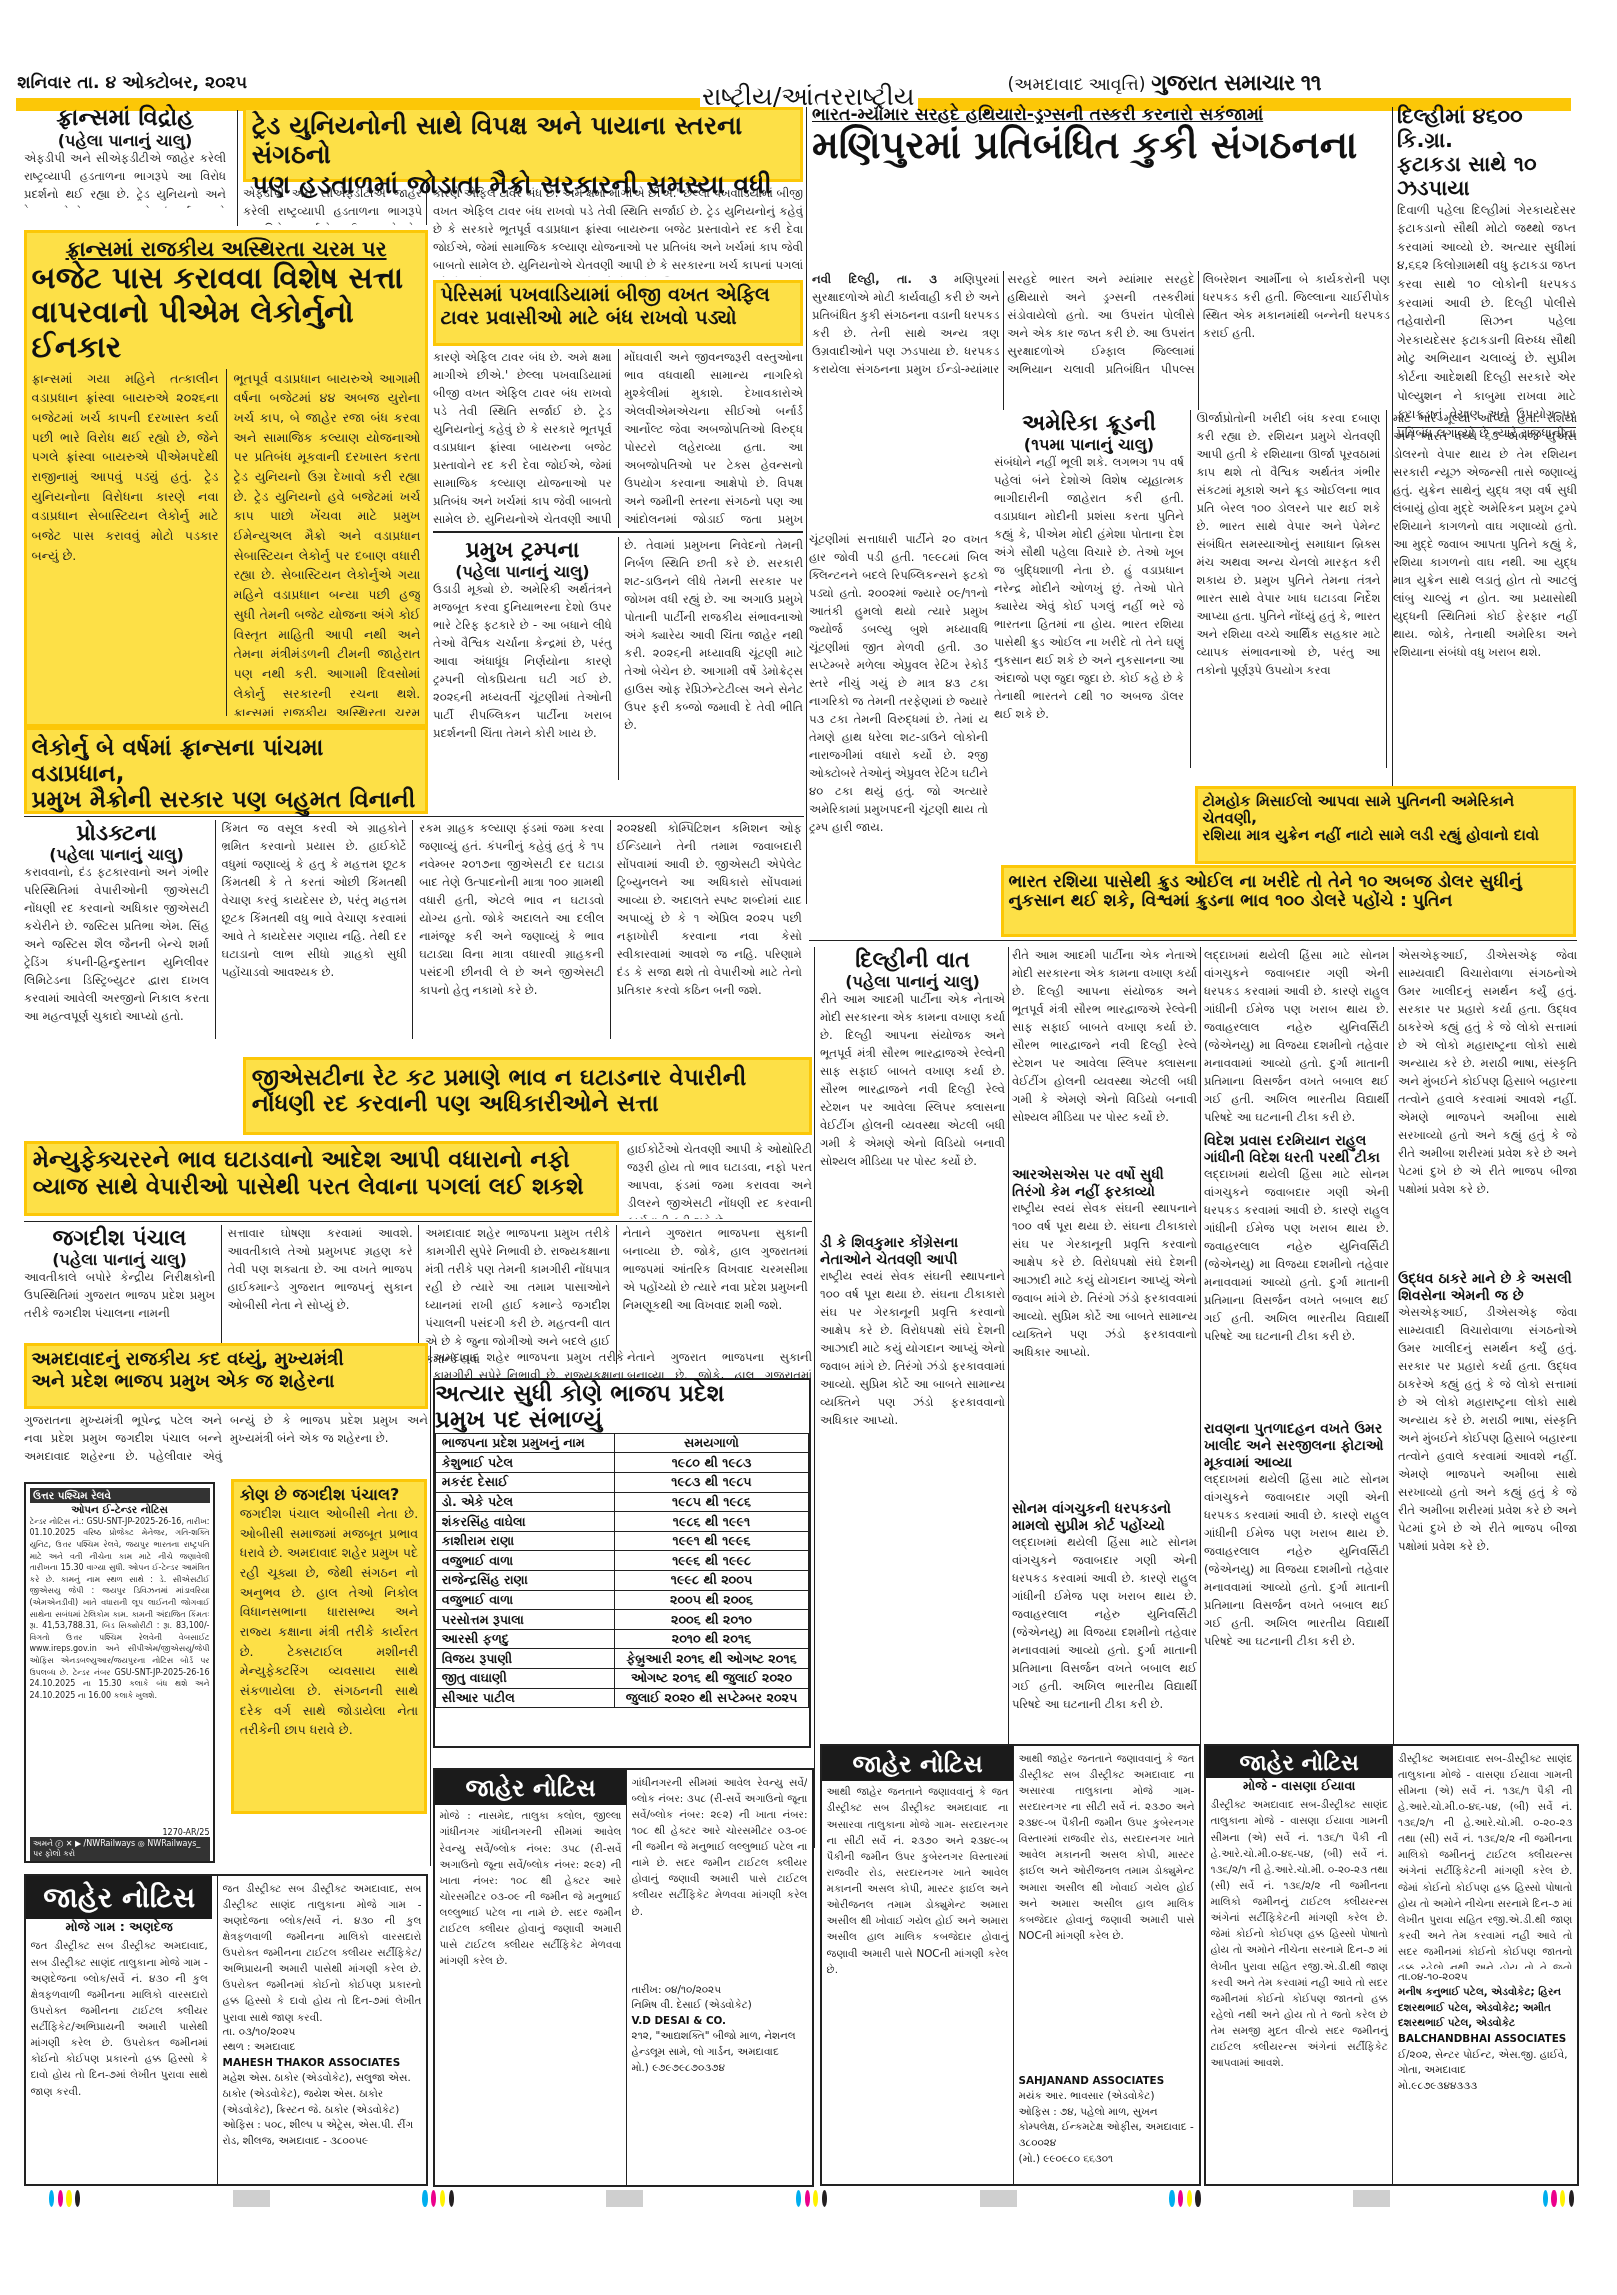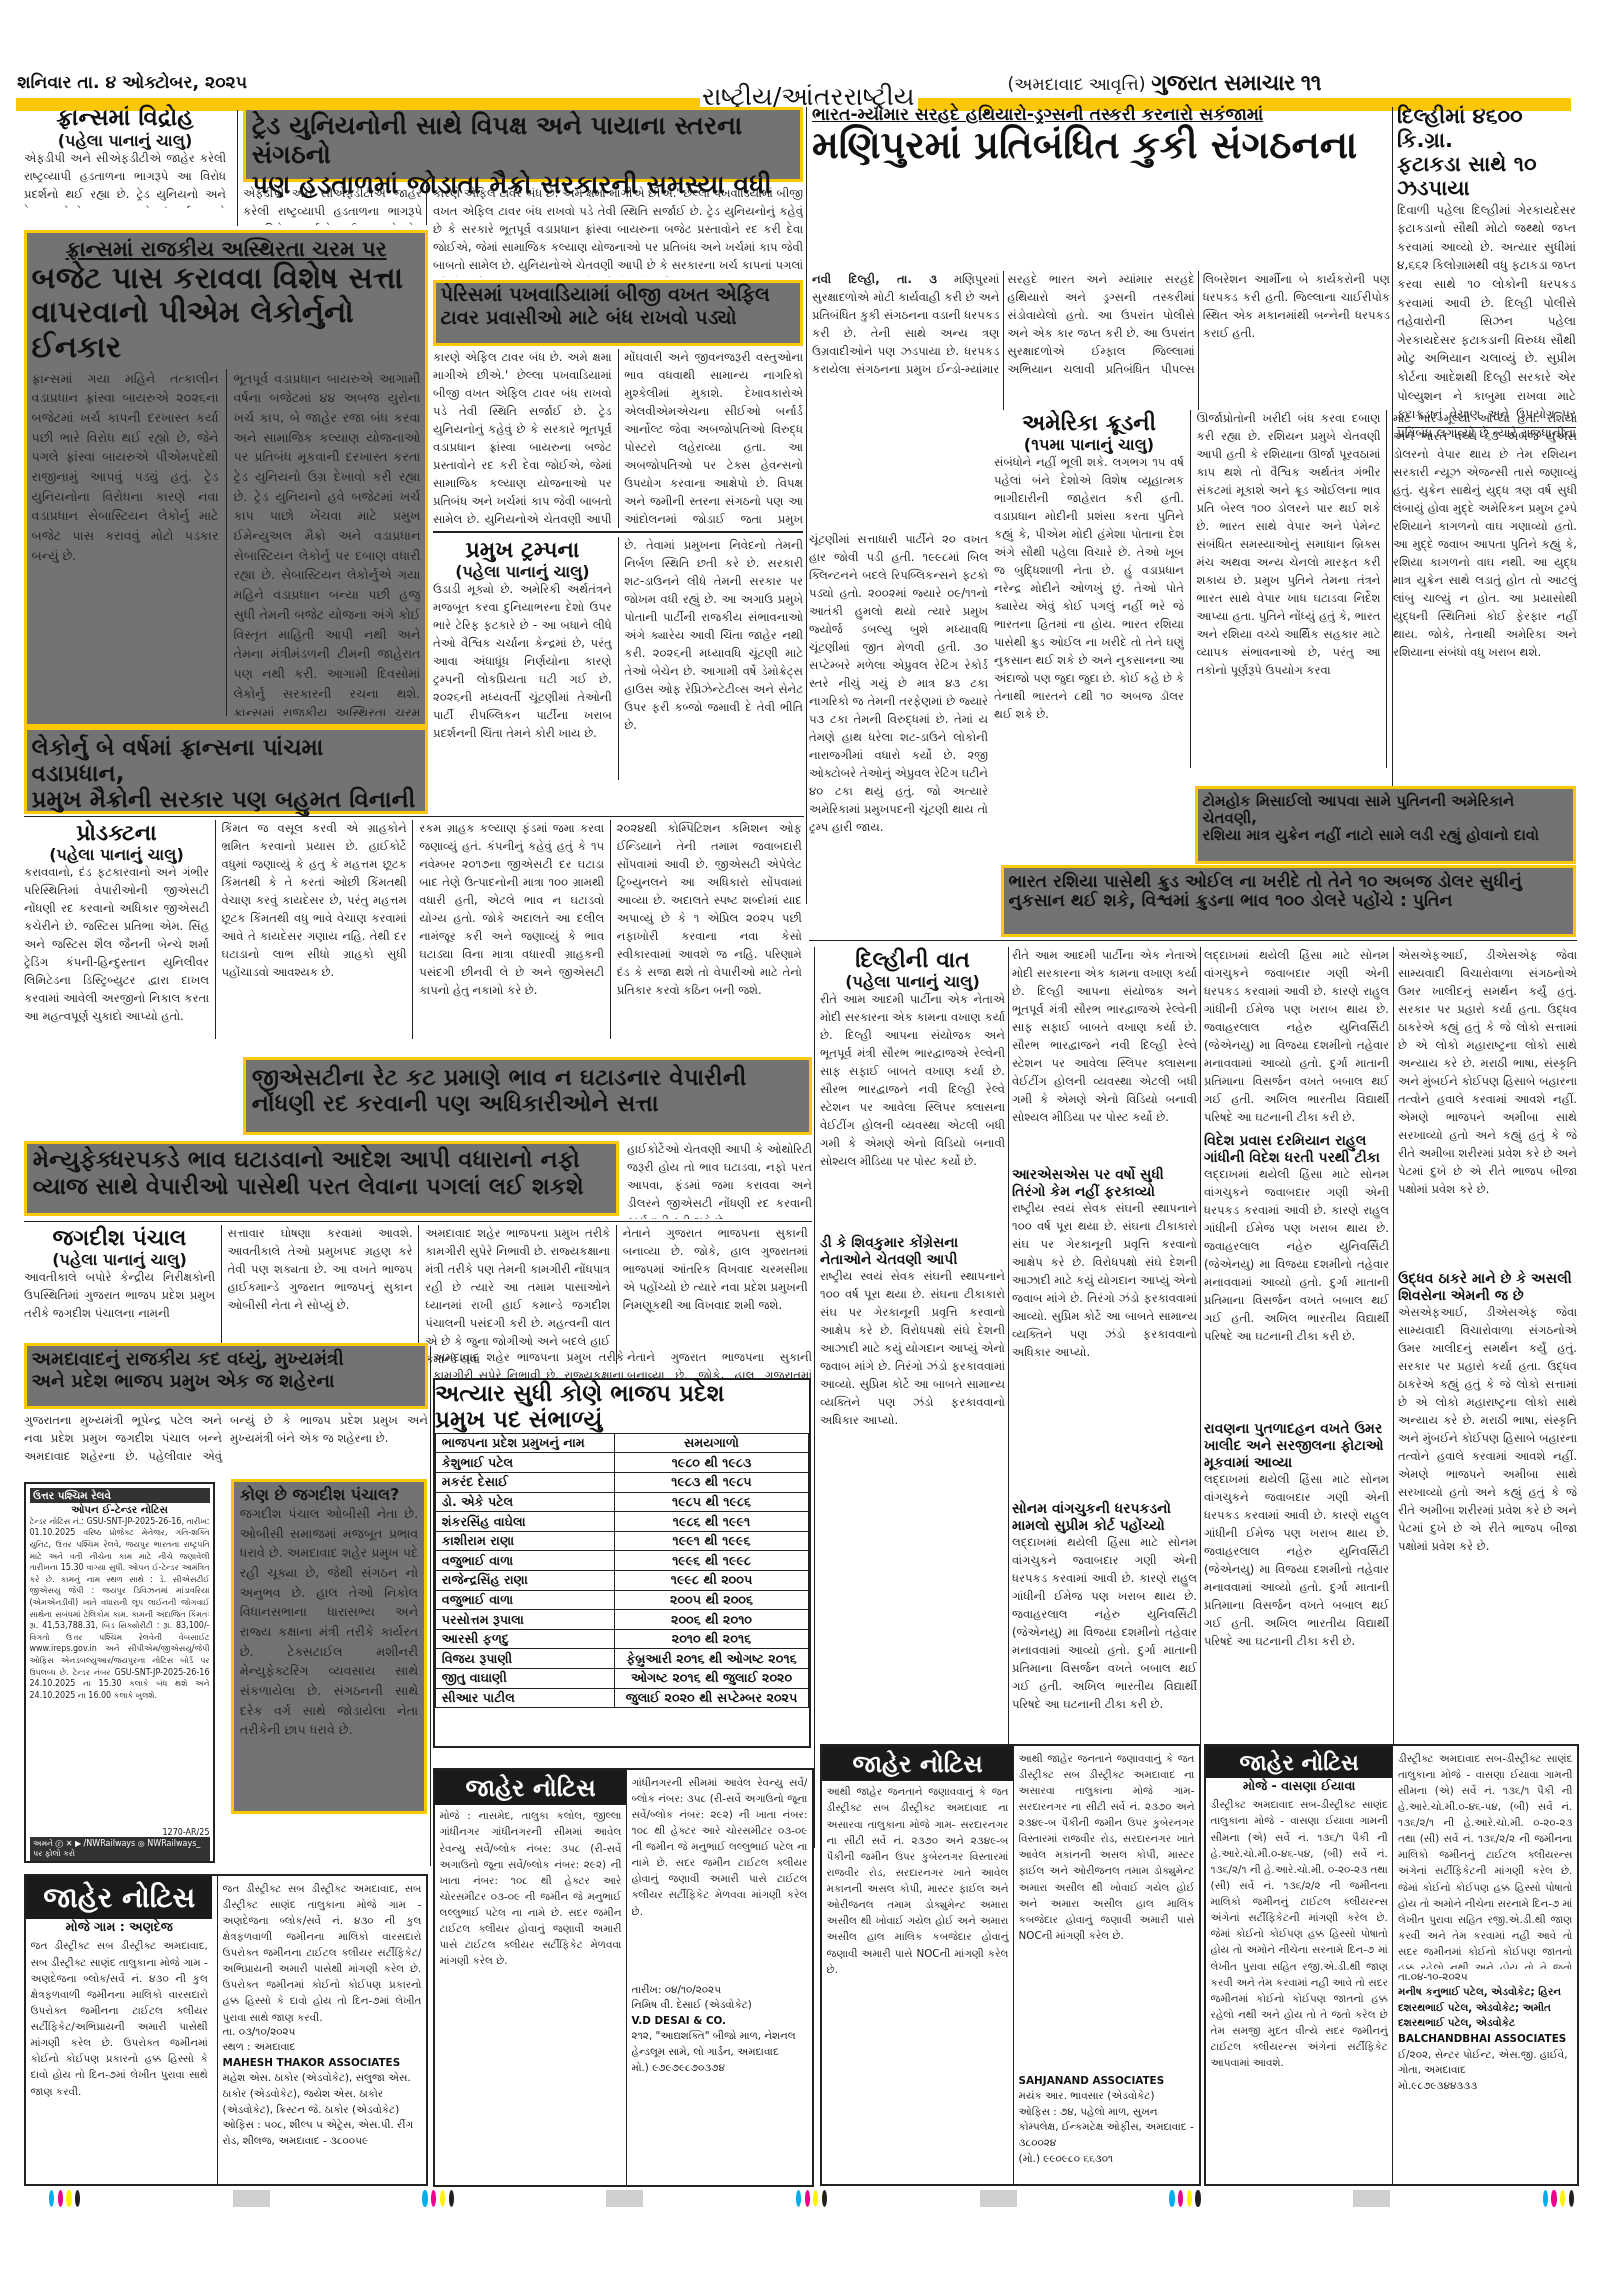--- a/index.html
+++ b/index.html
@@ -4,21 +4,21 @@
 <style>
 *{box-sizing:border-box;margin:0;padding:0}
 html,body{width:1617px;height:2295px;background:#fff;overflow:hidden}
 body{font-family:"DejaVu Sans",sans-serif;color:#111;position:relative}
 .abs{position:absolute}
 .ybar{background:#fcc707;height:12.7px}
 .hdr-date{font-size:17.3px;font-weight:bold}
 .hdr-sec{font-size:25.4px}
 .hdr-ed{font-size:17.3px}
 .hdr-brand{font-size:22px;font-weight:900;letter-spacing:-0.6px}
-.ybox{border:3.5px solid #fcc707;background:#737373}
+.ybox{border:3.5px solid #fcc707;background:#fde047}
 .bbox{border:2.3px solid #222;background:#fff}
 .hl{font-weight:900;line-height:1.15;text-align:left}
 .sub{font-weight:bold;text-decoration:underline;text-align:center}
 .kicker{font-weight:bold;text-align:center;font-size:22px}
 .cont{text-align:center;font-size:16px;font-weight:bold}
 .body{font-size:12.7px;line-height:1.55;text-align:justify;color:#222;overflow:hidden}
 .vr{border-left:1.2px solid #222}
 .hr{border-top:2.3px solid #222}
 .notice-title{background:#1b1b1b;color:#fff;font-weight:900;text-align:center}
 table.bjp{border-collapse:collapse;width:100%;font-size:12.7px;font-weight:bold}
@@ -157,21 +157,21 @@
   <div class="body" style="width:185px;height:219px;font-size:11.6px">૨૦૨૪થી કોમ્પિટિશન કમિશન ઓફ ઈન્ડિયાને તેની તમામ જવાબદારી સોંપવામાં આવી છે. જીએસટી એપેલેટ ટ્રિબ્યુનલને આ અધિકારો સોંપવામાં આવ્યા છે. અદાલતે સ્પષ્ટ શબ્દોમાં યાદ અપાવ્યું છે કે ૧ એપ્રિલ ૨૦૨૫ પછી નફાખોરી કરવાના નવા કેસો સ્વીકારવામાં આવશે જ નહિ. પરિણામે દંડ કે સજા થશે તો વેપારીઓ માટે તેનો પ્રતિકાર કરવો કઠિન બની જશે.</div>
 </div>
 
 <div class="abs ybox" style="left:243px;top:1057px;width:569px;height:78px;padding:3.5px 5.8px">
   <div class="hl" style="font-size:23px">જીએસટીના રેટ કટ પ્રમાણે ભાવ ન ઘટાડનાર વેપારીની</div>
   <div class="hl" style="font-size:23px">નોંધણી રદ કરવાની પણ અધિકારીઓને સત્તા</div>
 </div>
 <div class="abs vr" style="left:814px;top:947px;height:901px"></div>
 
 <div class="abs ybox" style="left:24px;top:1141px;width:595px;height:75px;padding:2.3px 5.8px">
-  <div class="hl" style="font-size:23px">મેન્યુફેક્ધરપકડે ભાવ ઘટાડવાનો આદેશ આપી વધારાનો નફો</div>
+  <div class="hl" style="font-size:23px">મેન્યુફેક્ચરરને ભાવ ઘટાડવાનો આદેશ આપી વધારાનો નફો</div>
   <div class="hl" style="font-size:23px">વ્યાજ સાથે વેપારીઓ પાસેથી પરત લેવાના પગલાં લઈ શકશે</div>
 </div>
 <div class="abs body" style="left:627px;top:1141px;width:185px;height:78px;font-size:11.6px">હાઈકોર્ટેઓ ચેતવણી આપી કે ઓથોરિટી જરૂરી હોય તો ભાવ ઘટાડવા, નફો પરત આપવા, ફંડમાં જમા કરાવવા અને ડીલરને જીએસટી નોંધણી રદ કરવાની કાર્યવાહી કરી શકે છે.</div>
 <div class="abs hr" style="left:24px;top:1221px;width:788px;border-top-width:1.7px"></div>
 
 <div class="abs" style="left:24px;top:1225px;width:788px;height:139px;display:flex;gap:5.8px">
   <div style="width:191px">
     <div class="kicker">જગદીશ પંચાલ</div>
     <div class="cont">(પહેલા પાનાનું ચાલુ)</div>
     <div class="body" style="height:64px;font-size:11.6px">આવતીકાલે બપોરે કેન્દ્રીય નિરીક્ષકોની ઉપસ્થિતિમાં ગુજરાત ભાજપ પ્રદેશ પ્રમુખ તરીકે જગદીશ પંચાલના નામની</div>

